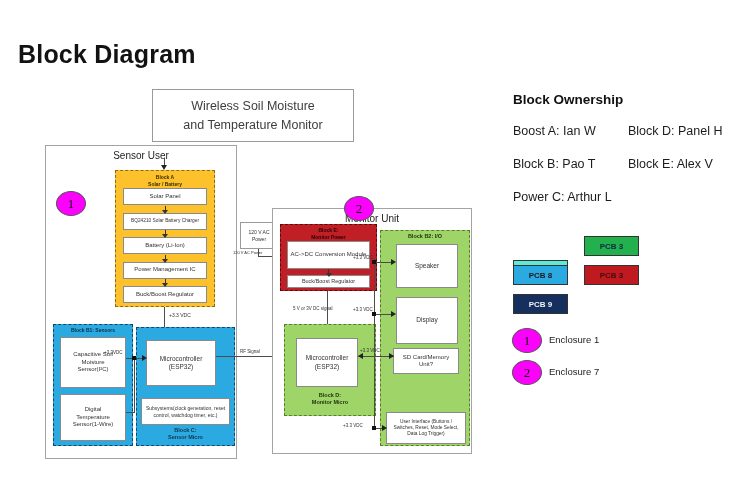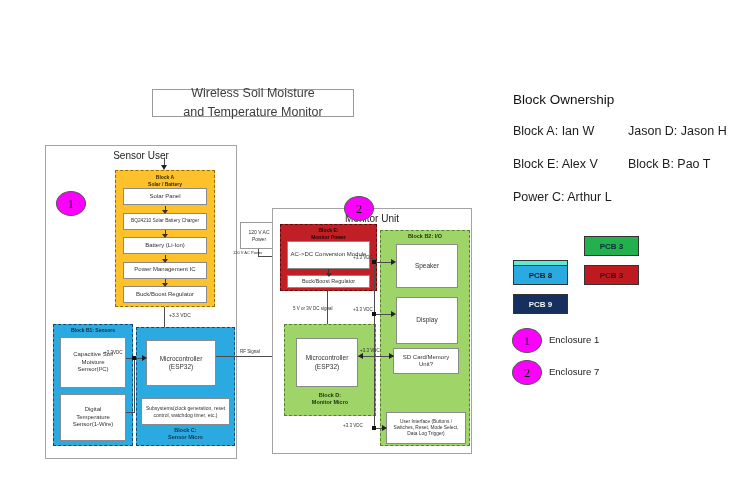--- a/index.html
+++ b/index.html
@@ -37,38 +37,39 @@
   .ah-r { position:absolute; width:0; height:0; border-top:3px solid transparent; border-bottom:3px solid transparent; border-left:5px solid #222; }
   .ah-l { position:absolute; width:0; height:0; border-top:3px solid transparent; border-bottom:3px solid transparent; border-right:5px solid #222; }
   .ah-d { position:absolute; width:0; height:0; border-left:3px solid transparent; border-right:3px solid transparent; border-top:5px solid #222; }
   .dot { position:absolute; width:4px; height:4px; background:#111; }
   .wl { position:absolute; font-size:4.5px; color:#333; white-space:nowrap; }
 
   .badge { border-radius:50%; background:#FB02FC; border:1px solid #555;
            display:flex; align-items:center; justify-content:center;
            font-family:"Liberation Serif", serif; font-size:13px; color:#111; }
 
-  .own-title { font-size:13.5px; font-weight:normal; color:#111; }
+  .own-title { font-size:13.5px; font-weight:bold; color:#111; }
   .own-grid { display:grid; grid-template-columns:115px auto; row-gap:19px; font-size:12.5px; color:#1c1c1c; }
 
   .sw { position:absolute; width:55px; height:20px; border:1px solid #333; display:flex; align-items:center; justify-content:center; font-size:8px; font-weight:bold; }
   .sw-y { background:#5eead4; color:#333;margin-top:24px; }
   .sw-g { background:#22B14C; color:#0e2a44; }
   .sw-c { background:#2BAAE2; color:#1a1a1a; }
   .sw-r { background:#C01A21; color:#470a0d; }
   .sw-n { background:#15305E; color:#f2f2f2; }
   .enc-label { font-size:9.5px; color:#222; }
 </style>
 </head>
 <body>
 
 <div id="canvas">
 
-
-  <div class="abs outline-box system-box pre" style="left:152px; top:89px; width:202px; height:28px;">Wireless Soil Moisture
+  <div class="abs slide-title" style="left:18px; top:40px;">Block Diagram</div>
+
+  <div class="abs outline-box system-box pre" style="left:152px; top:89px; width:202px; height:53px;">Wireless Soil Moisture
 and Temperature Monitor</div>
 
   <div class="abs unit" style="left:45px; top:145px; width:192px; height:314px;">
     <div class="unit-label">Sensor User</div>
   </div>
 
   <div class="abs badge" style="left:56px; top:191px; width:30px; height:25px;">1</div>
 
   <div class="vline" style="left:164px; top:158px; height:8px;"></div>
   <div class="ah-d" style="left:161px; top:165px;"></div>
@@ -173,24 +174,24 @@
   <div class="wl" style="left:353px; top:307px;">+3.3 VDC</div>
   <div class="hline" style="left:374px; top:428px; width:10px;"></div>
   <div class="ah-r" style="left:382px; top:425px;"></div>
   <div class="wl" style="left:343px; top:423px;">+3.3 VDC</div>
   <div class="dot" style="left:372px; top:260px;"></div>
   <div class="dot" style="left:372px; top:312px;"></div>
   <div class="dot" style="left:372px; top:426px;"></div>
 
   <div class="abs own-title" style="left:513px; top:92px;">Block Ownership</div>
   <div class="abs own-grid" style="left:513px; top:124px; width:225px;">
-    <span>Block A: Ian W</span>
-    <span>Jason D: Jason H</span>
+    <span>Boost A: Ian W</span>
+    <span>Block D: Panel H</span>
+    <span>Block B: Pao T</span>
     <span>Block E: Alex V</span>
-    <span>Block B: Pao T</span>
     <span>Power C: Arthur L</span>
     <span></span>
   </div>
 
   <div class="sw sw-y" style="left:513px; top:236px;">PCB 1</div>
   <div class="sw sw-g" style="left:584px; top:236px;">PCB 3</div>
   <div class="sw sw-c" style="left:513px; top:265px;">PCB 8</div>
   <div class="sw sw-r" style="left:584px; top:265px;">PCB 3</div>
   <div class="sw sw-n" style="left:513px; top:294px;">PCB 9</div>
 

